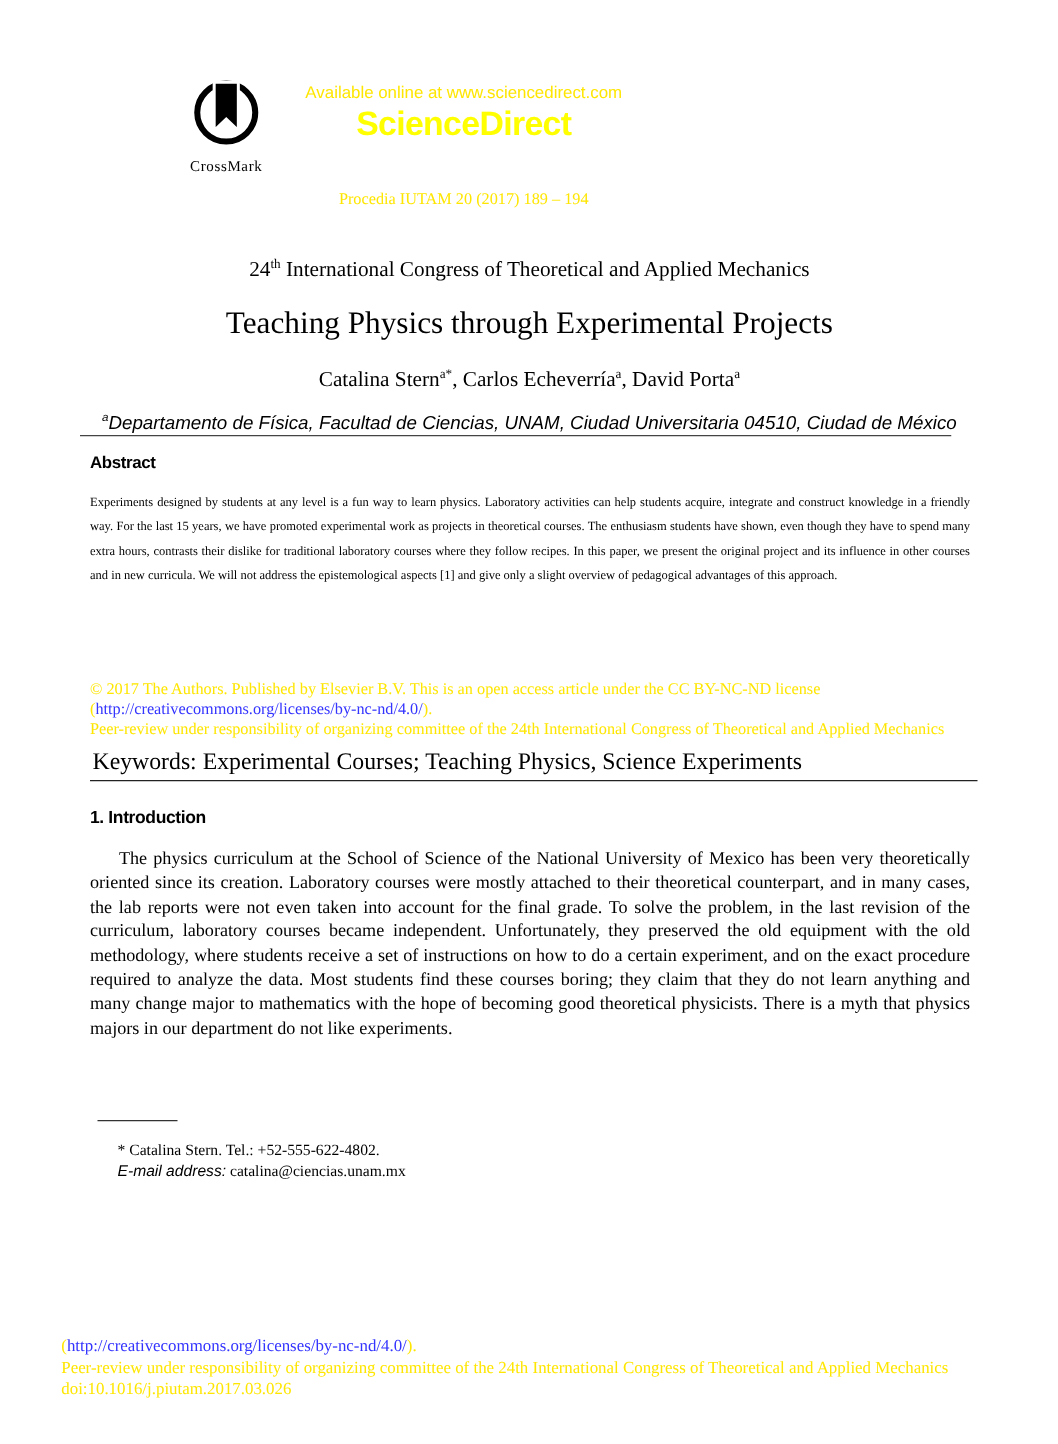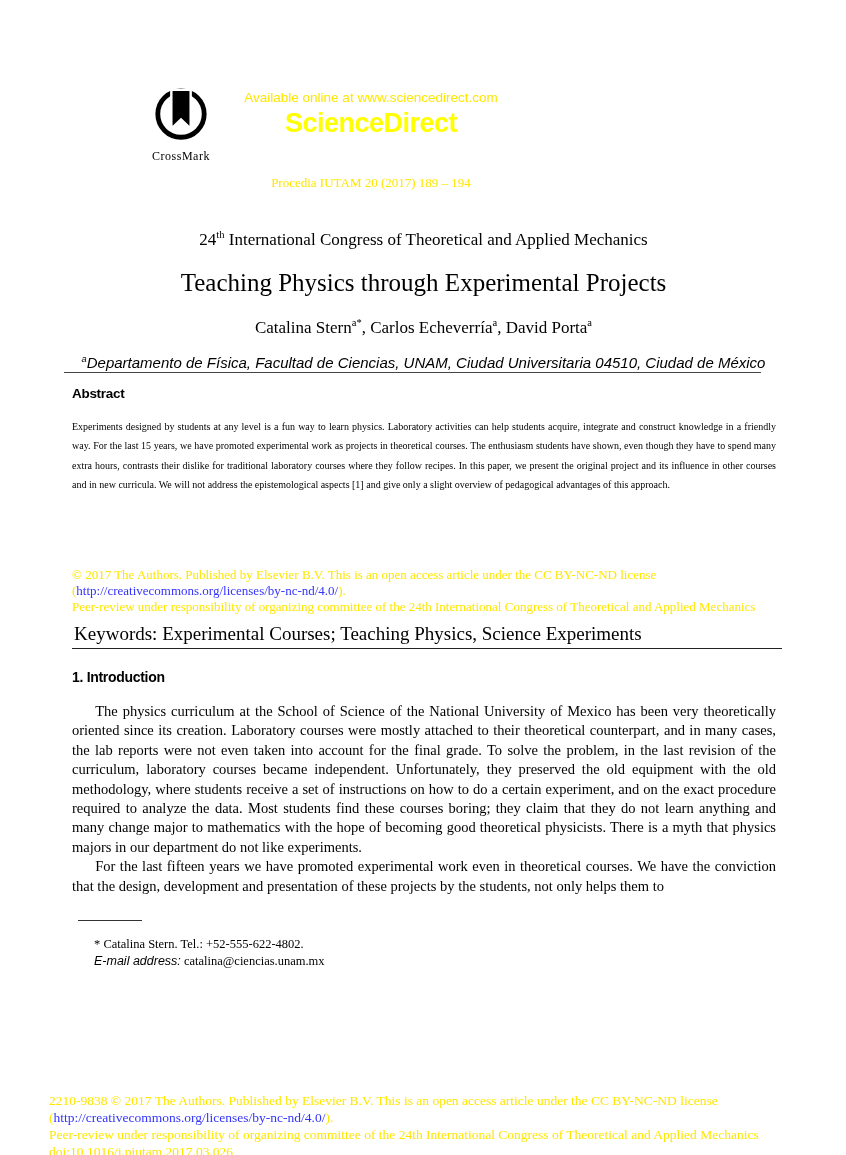--- a/index.html
+++ b/index.html
@@ -4,21 +4,21 @@
 <style>
   html,body{margin:0;padding:0;background:#ffffff;}
   .page{
     position:relative;
     width:846px;height:1155px;
     background:#ffffff;
     font-family:"Liberation Serif",serif;
     color:#000;
     overflow:hidden;
   }
-  .abs{position:absolute;margin-top:24px;}
+  .abs{position:absolute;}
   .centered{text-align:center;}
   sup{font-size:62%;vertical-align:super;line-height:0;}
 
   
   .crossmark{left:146px;top:62px;width:70px;text-align:center;}
   .crossmark-label{font-family:"Liberation Serif",serif;font-size:12px;letter-spacing:.5px;margin-top:1px;}
   .avail{left:96px;top:66px;width:550px;font-family:"Liberation Sans",sans-serif;font-size:13.5px;color:#ffe600;}
   .brand{left:96px;top:84px;width:550px;font-family:"Liberation Sans",sans-serif;font-weight:bold;font-size:27px;letter-spacing:-.5px;color:#ffff00;}
   .journal{left:96px;top:151px;width:550px;font-size:13px;color:#ffe600;}
 
@@ -92,29 +92,27 @@
     <div class="ln">Peer-review under responsibility of organizing committee of the 24th International Congress of Theoretical and Applied Mechanics</div>
   </div>
 
   <div class="abs keywords">Keywords: Experimental Courses; Teaching Physics, Science Experiments</div>
 
   <div class="abs rule2"></div>
 
   <div class="abs intro-head">1. Introduction</div>
   <div class="abs intro-body">
     <p>The physics curriculum at the School of Science of the National University of Mexico has been very theoretically oriented since its creation. Laboratory courses were mostly attached to their theoretical counterpart, and in many cases, the lab reports were not even taken into account for the final grade. To solve the problem, in the last revision of the curriculum, laboratory courses became independent. Unfortunately, they preserved the old equipment with the old methodology, where students receive a set of instructions on how to do a certain experiment, and on the exact procedure required to analyze the data. Most students find these courses boring; they claim that they do not learn anything and many change major to mathematics with the hope of becoming good theoretical physicists. There is a myth that physics majors in our department do not like experiments.</p>
-    <p>For the last fifteen years we have promoted experimental work even in theoretical courses. We have the conviction that the design, development and presentation of these projects by the students, not only helps them to</p>
   </div>
 
   <div class="abs foot-rule"></div>
   <div class="abs footnote">
     <div>* Catalina Stern. Tel.: +52-555-622-4802.</div>
     <div><span class="email-label">E-mail address:</span><span> catalina@ciencias.unam.mx</span></div>
   </div>
 
   <div class="abs imprint">
-    <div class="ln">2210-9838 © 2017 The Authors. Published by Elsevier B.V. This is an open access article under the CC BY-NC-ND license</div>
     <div class="ln"><span>(</span><a class="url" href="#">http://creativecommons.org/licenses/by-nc-nd/4.0/</a><span>).</span></div>
     <div class="ln">Peer-review under responsibility of organizing committee of the 24th International Congress of Theoretical and Applied Mechanics</div>
     <div class="ln">doi:10.1016/j.piutam.2017.03.026</div>
   </div>
 
 </div>
 
 </body></html>

